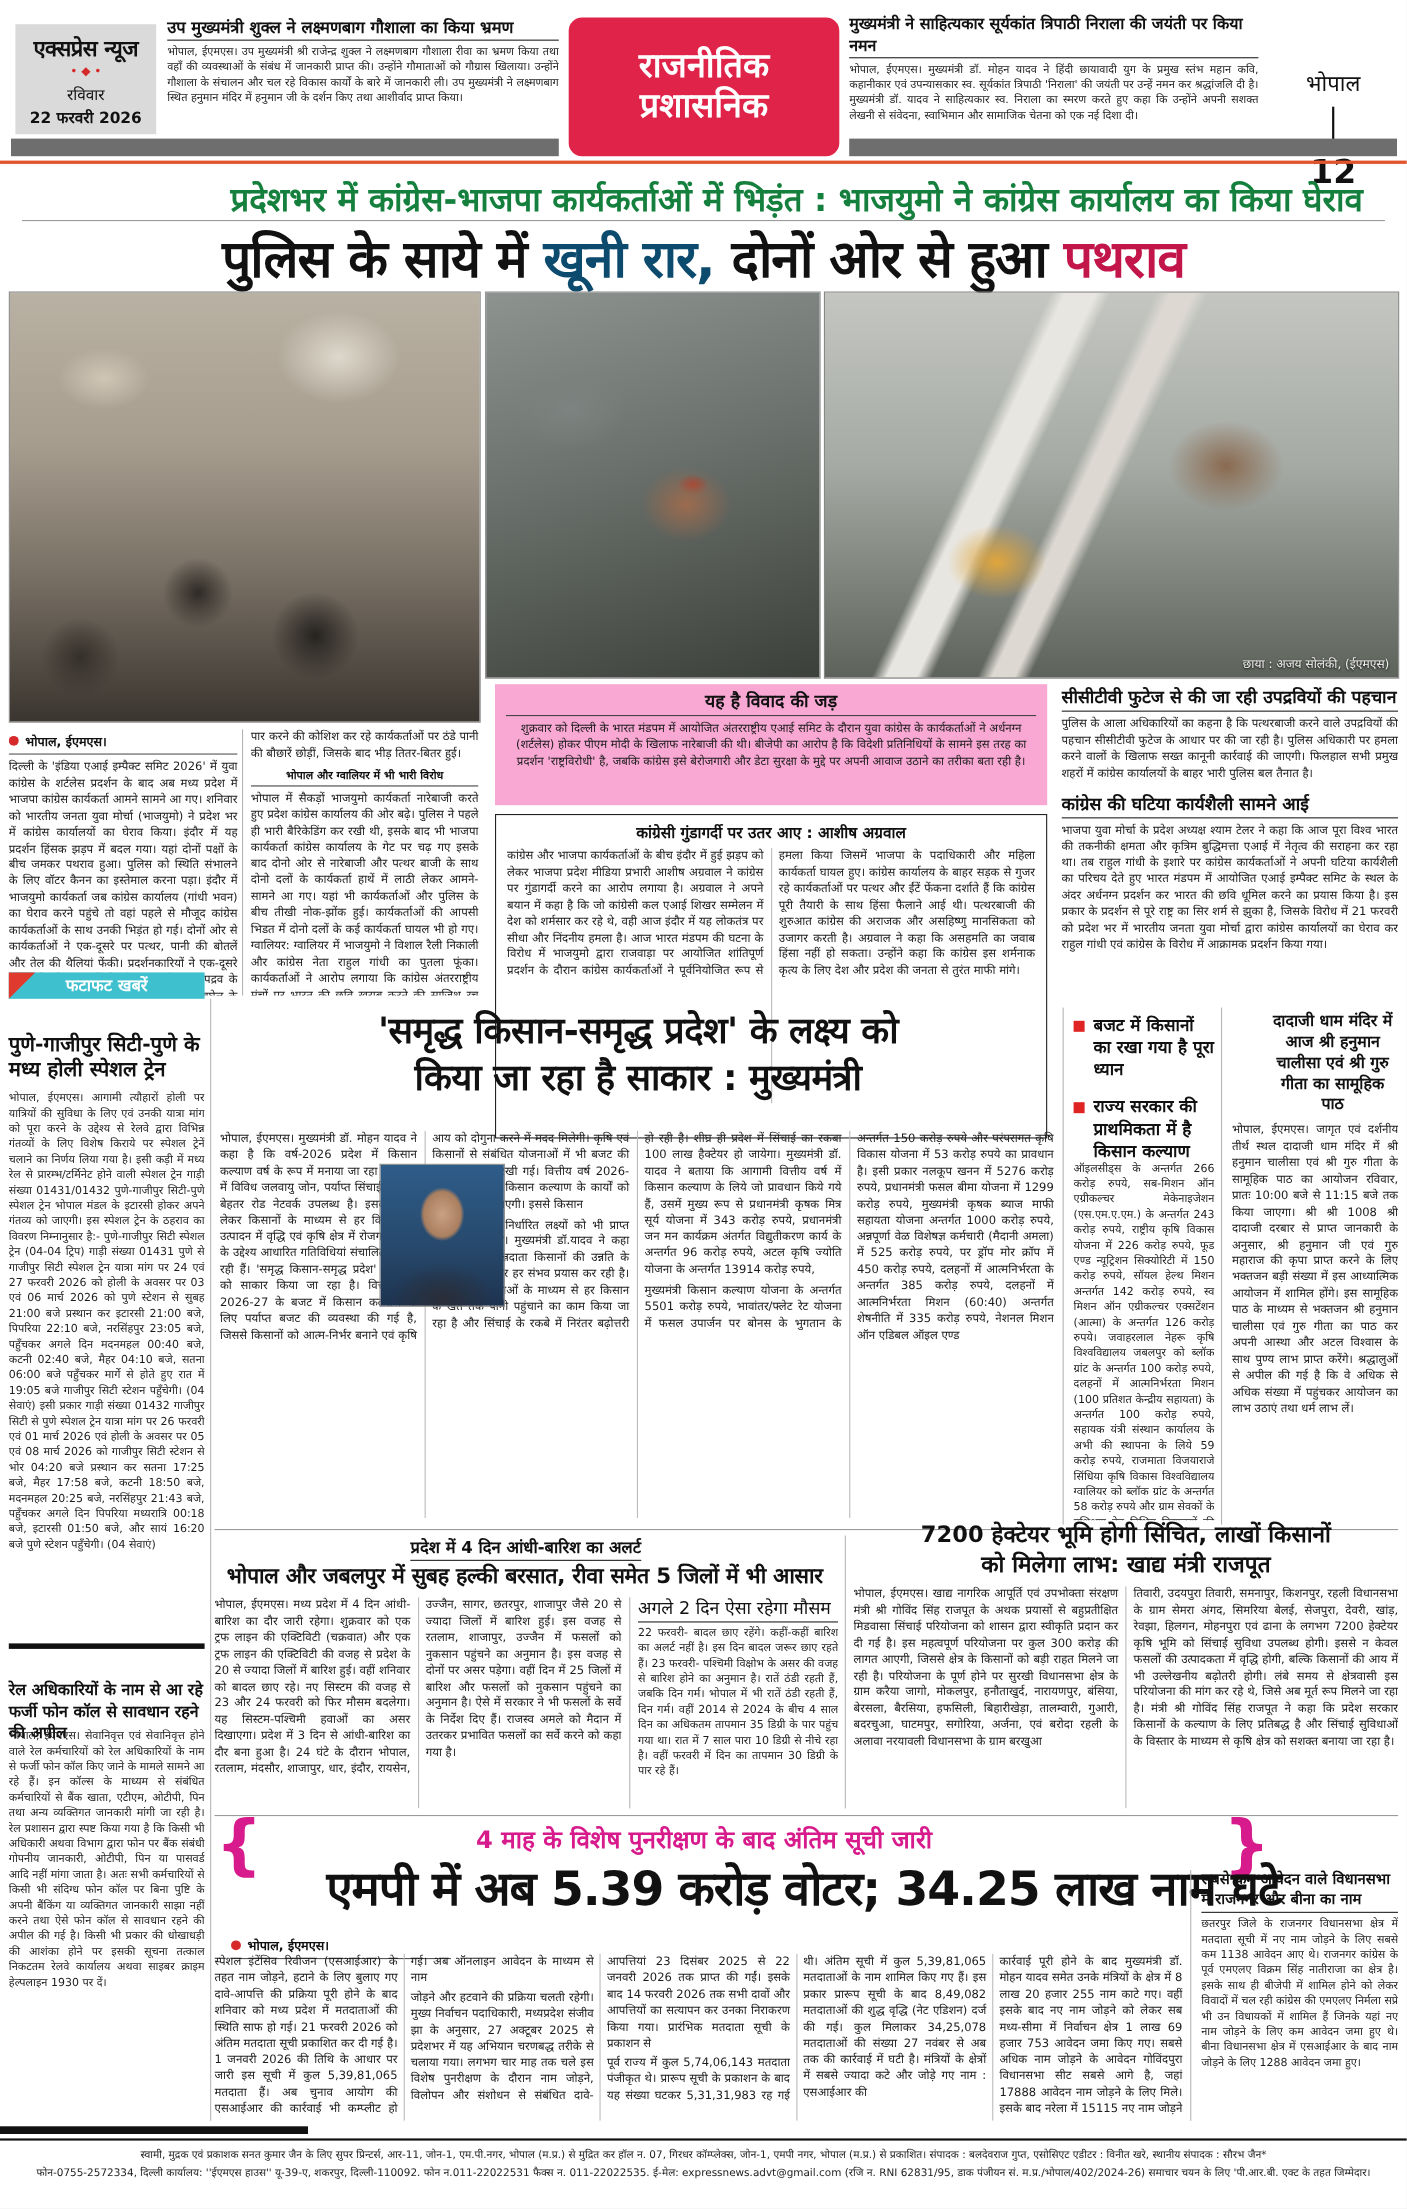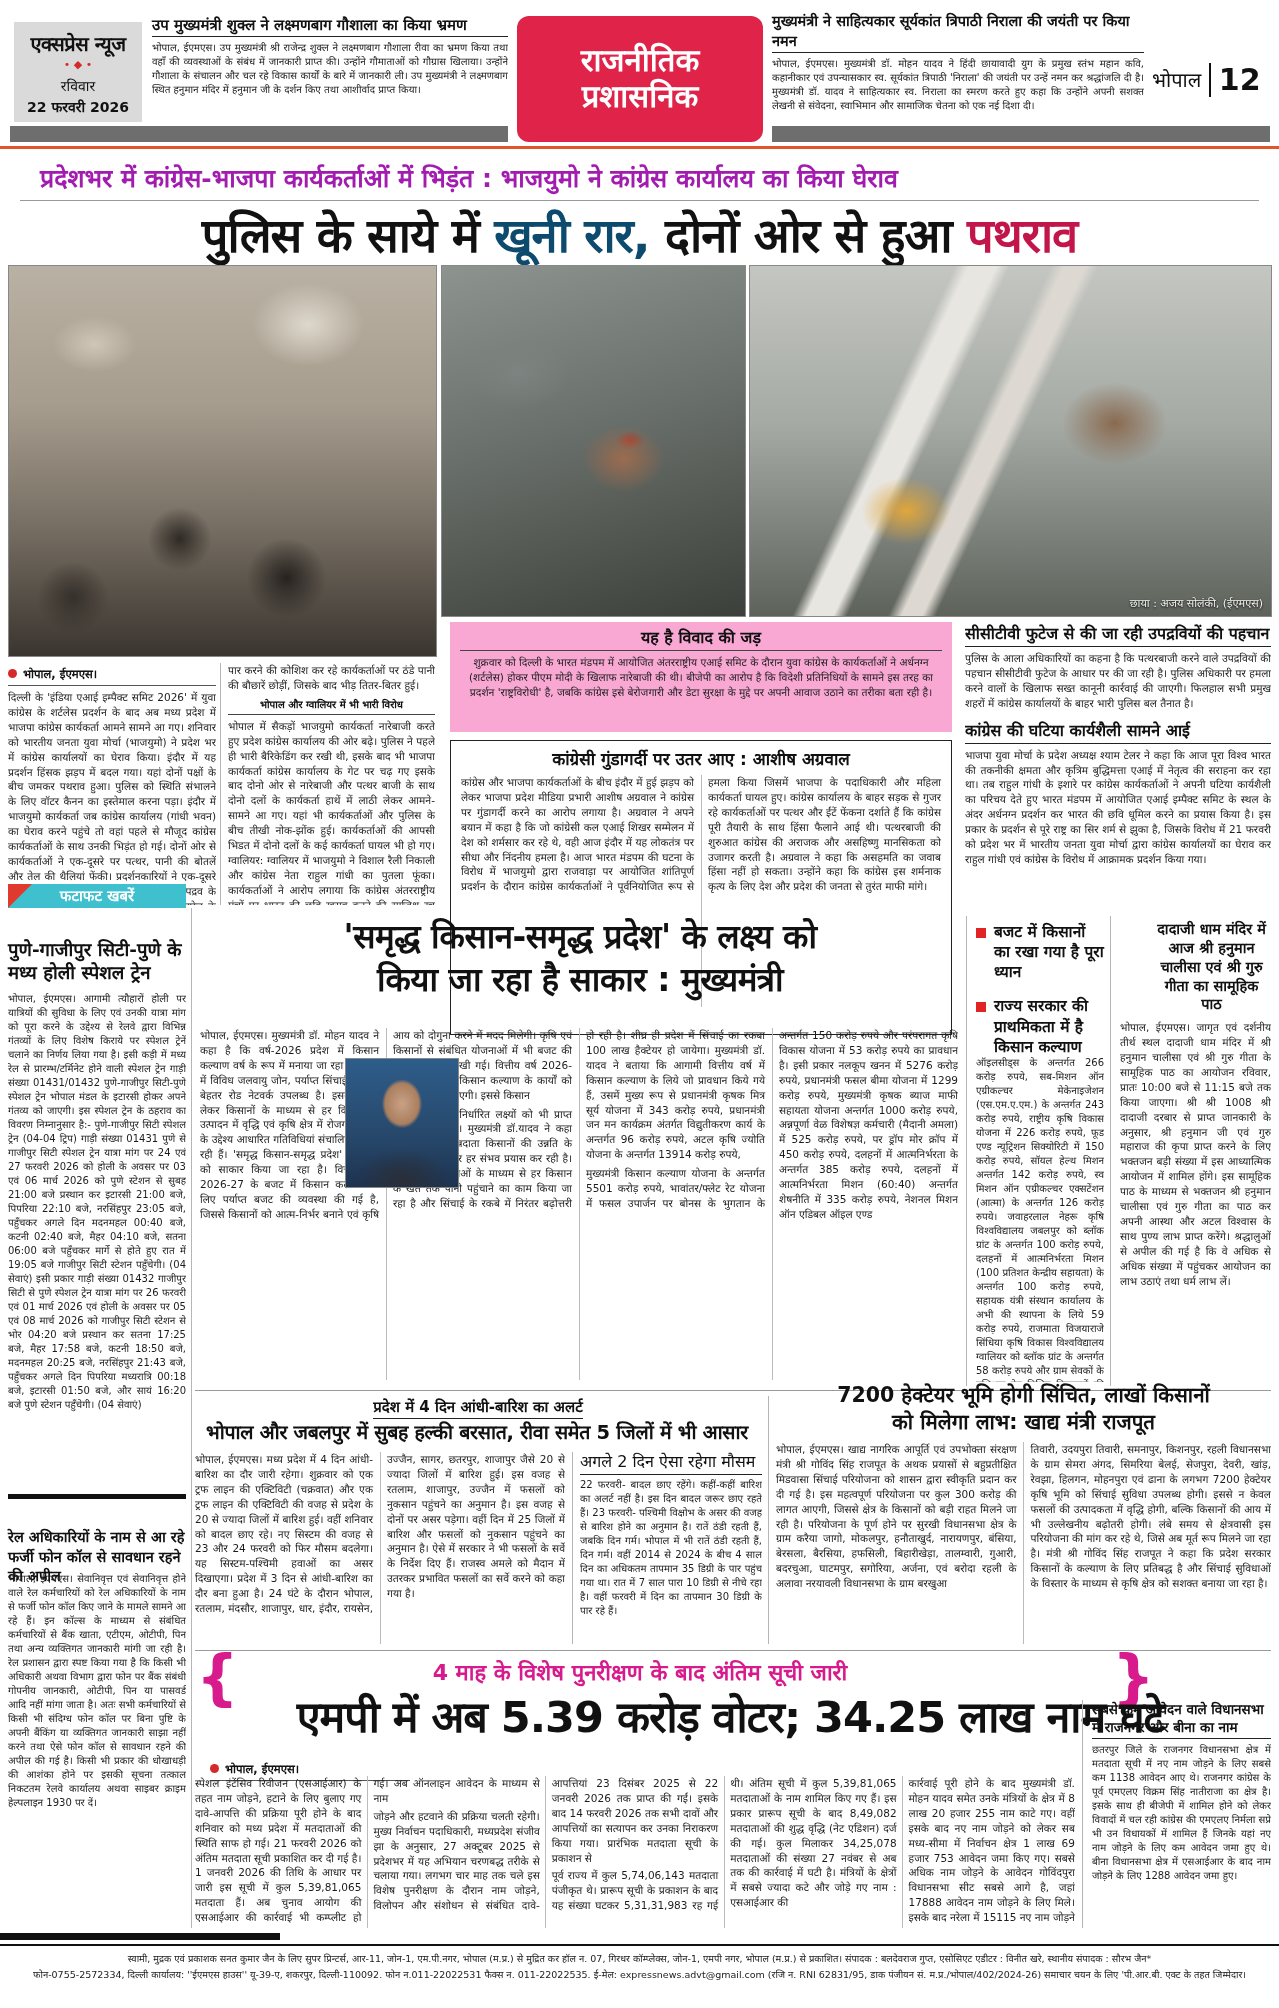--- a/index.html
+++ b/index.html
@@ -40,31 +40,31 @@
   <div class="abs" style="left:517px;top:16px;width:246px;height:126px;background:#e02349;border-radius:12px;color:#fff;text-align:center;display:flex;flex-direction:column;justify-content:center;z-index:5;">
     <div style="font-size:31px;font-weight:800;line-height:1.15;">राजनीतिक</div>
     <div style="font-size:31px;font-weight:800;line-height:1.15;">प्रशासनिक</div>
   </div>
 
   <div class="abs" style="left:772px;top:10px;width:372px;">
     <div class="u-head" style="font-size:14.5px;font-weight:800;margin-bottom:4px;">मुख्यमंत्री ने साहित्यकार सूर्यकांत त्रिपाठी निराला की जयंती पर किया नमन</div>
     <div class="body-sm just" style="height:92px;overflow:hidden;">भोपाल, ईएमएस। मुख्यमंत्री डॉ. मोहन यादव ने हिंदी छायावादी युग के प्रमुख स्तंभ महान कवि, कहानीकार एवं उपन्यासकार स्व. सूर्यकांत त्रिपाठी 'निराला' की जयंती पर उन्हें नमन कर श्रद्धांजलि दी है। मुख्यमंत्री डॉ. यादव ने साहित्यकार स्व. निराला का स्मरण करते हुए कहा कि उन्होंने अपनी सशक्त लेखनी से संवेदना, स्वाभिमान और सामाजिक चेतना को एक नई दिशा दी।</div>
   </div>
 
-  <div class="abs" style="left:1152px;top:62px;width:120px;display:flex;align-items:center;gap:8px;">
+  <div class="abs" style="left:1152px;top:62px;width:120px;display:flex;align-items:center;gap:8px;flex-direction:column;">
     <span style="font-size:20px;">भोपाल</span>
     <span style="width:1.5px;height:34px;background:#111;display:inline-block;"></span>
     <span style="font-size:30px;font-weight:800;">12</span>
   </div>
 
   <div class="abs" style="left:10px;top:126px;width:498px;height:16px;background:#6e6e6e;"></div>
   <div class="abs" style="left:772px;top:126px;width:498px;height:16px;background:#6e6e6e;"></div>
   <div class="abs" style="left:0;top:146px;width:1279px;height:3px;background:#e2552c;"></div>
 
-  <div class="abs" style="left:40px;top:160px;width:1199px;text-align:left;font-size:25px;font-weight:800;color:#a21caf;">प्रदेशभर में कांग्रेस-भाजपा कार्यकर्ताओं में भिड़ंत : भाजयुमो ने  कांग्रेस कार्यालय का किया घेराव</div>
+  <div class="abs" style="left:40px;top:160px;width:1199px;text-align:right;font-size:30px;font-weight:800;color:#15803d;">प्रदेशभर में कांग्रेस-भाजपा कार्यकर्ताओं में भिड़ंत : भाजयुमो ने  कांग्रेस कार्यालय का किया घेराव</div>
   <div class="abs hairline" style="left:20px;top:200px;width:1239px;height:1px;"></div>
   <div class="abs" style="left:0;top:202px;width:1279px;text-align:center;font-size:47px;font-weight:800;letter-spacing:-1px;">
     <span>पुलिस के साये में </span><span style="color:#0c4a6e;">खूनी रार,</span><span> दोनों ओर से हुआ </span><span style="color:#c2154a;">पथराव</span>
   </div>
 
   <div class="abs photo" style="left:8px;top:265px;width:427px;height:390px;background:
       radial-gradient(60px 40px at 20% 20%,#cfc6b6 0%,transparent 70%),
       radial-gradient(80px 60px at 70% 15%,#ded8cc 0%,transparent 70%),
       radial-gradient(40px 40px at 40% 70%,#2e2a25 0%,transparent 80%),
       radial-gradient(50px 50px at 65% 80%,#26231f 0%,transparent 80%),
@@ -94,21 +94,21 @@
     <div style="text-align:center;font-size:10px;font-weight:800;border-bottom:1px solid #444;padding:4px 0 3px;margin-bottom:4px;">भोपाल और ग्वालियर में भी भारी विरोध</div>
     <div class="body-txt just">भोपाल में सैकड़ों भाजयुमो कार्यकर्ता नारेबाजी करते हुए प्रदेश कांग्रेस कार्यालय की ओर बढ़े। पुलिस ने पहले ही भारी बैरिकेडिंग कर रखी थी, इसके बाद भी भाजपा कार्यकर्ता कांग्रेस कार्यालय के गेट पर चढ़ गए इसके बाद दोनो ओर से नारेबाजी और पत्थर बाजी के साथ दोनो दलों के कार्यकर्ता हाथें में लाठी लेकर आमने-सामने आ गए। यहां भी कार्यकर्ताओं और पुलिस के बीच तीखी नोक-झोंक हुई। कार्यकर्ताओं की आपसी भिडत में दोनो दलों के कई कार्यकर्ता घायल भी हो गए। ग्वालियर: ग्वालियर में भाजयुमो ने विशाल रैली निकाली और कांग्रेस नेता राहुल गांधी का पुतला फूंका। कार्यकर्ताओं ने आरोप लगाया कि कांग्रेस अंतरराष्ट्रीय मंचों पर भारत की छवि खराब करने की साजिश रच रही है।</div>
   </div>
 
   <div class="abs" style="left:450px;top:622px;width:502px;height:110px;background:#f9a8d4;padding:4px 10px;box-sizing:border-box;">
     <div style="text-align:center;font-size:16px;font-weight:800;border-bottom:1px solid #444;padding-bottom:2px;margin-bottom:4px;">यह है विवाद की जड़</div>
     <div class="body-txt" style="text-align:center;">शुक्रवार को दिल्ली के भारत मंडपम में आयोजित अंतरराष्ट्रीय एआई समिट के दौरान युवा कांग्रेस के कार्यकर्ताओं ने अर्धनग्न (शर्टलेस) होकर पीएम मोदी के खिलाफ नारेबाजी की थी। बीजेपी का आरोप है कि विदेशी प्रतिनिधियों के सामने इस तरह का प्रदर्शन 'राष्ट्रविरोधी' है, जबकि कांग्रेस इसे बेरोजगारी और डेटा सुरक्षा के मुद्दे पर अपनी आवाज उठाने का तरीका बता रही है।</div>
   </div>
 
   <div class="abs clip" style="left:450px;top:740px;width:502px;height:295px;border:1.5px solid #222;padding:6px 10px;box-sizing:border-box;">
-    <div style="text-align:center;font-size:17px;font-weight:800;margin-bottom:5px;">कांग्रेसी गुंडागर्दी पर उतर आए : आशीष अग्रवाल</div>
+    <div style="text-align:center;font-size:14px;font-weight:800;margin-bottom:5px;">कांग्रेसी गुंडागर्दी पर उतर आए : आशीष अग्रवाल</div>
     <div class="body-txt just cols2" style="height:232px;">कांग्रेस और भाजपा कार्यकर्ताओं के बीच इंदौर में हुई झड़प को लेकर भाजपा प्रदेश मीडिया प्रभारी आशीष अग्रवाल ने कांग्रेस पर गुंडागर्दी करने का आरोप लगाया है। अग्रवाल ने अपने बयान में कहा है कि जो कांग्रेसी कल एआई शिखर सम्मेलन में देश को शर्मसार कर रहे थे, वही आज इंदौर में यह लोकतंत्र पर सीधा और निंदनीय हमला है। आज भारत मंडपम की घटना के विरोध में भाजयुमो द्वारा राजवाड़ा पर आयोजित शांतिपूर्ण प्रदर्शन के दौरान कांग्रेस कार्यकर्ताओं ने पूर्वनियोजित रूप से हमला किया जिसमें भाजपा के पदाधिकारी और महिला कार्यकर्ता घायल हुए। कांग्रेस कार्यालय के बाहर सड़क से गुजर रहे कार्यकर्ताओं पर पत्थर और ईंटें फेंकना दर्शाते हैं कि कांग्रेस पूरी तैयारी के साथ हिंसा फैलाने आई थी। पत्थरबाजी की शुरुआत कांग्रेस की अराजक और असहिष्णु मानसिकता को उजागर करती है। अग्रवाल ने कहा कि असहमति का जवाब हिंसा नहीं हो सकता। उन्होंने कहा कि कांग्रेस इस शर्मनाक कृत्य के लिए देश और प्रदेश की जनता से तुरंत माफी मांगे।</div>
   </div>
 
   <div class="abs clip" style="left:965px;top:622px;width:306px;height:413px;">
     <div class="u-head" style="font-size:16px;font-weight:800;margin-bottom:4px;">सीसीटीवी फुटेज से की जा रही उपद्रवियों की पहचान</div>
     <div class="body-txt just">पुलिस के आला अधिकारियों का कहना है कि पत्थरबाजी करने वाले उपद्रवियों की पहचान सीसीटीवी फुटेज के आधार पर की जा रही है। पुलिस अधिकारी पर हमला करने वालों के खिलाफ सख्त कानूनी कार्रवाई की जाएगी। फिलहाल सभी प्रमुख शहरों में कांग्रेस कार्यालयों के बाहर भारी पुलिस बल तैनात है।</div>
     <div class="u-head" style="font-size:16px;font-weight:800;margin:8px 0 4px;">कांग्रेस की घटिया कार्यशैली सामने आई</div>
     <div class="body-txt just">भाजपा युवा मोर्चा के प्रदेश अध्यक्ष श्याम टेलर ने कहा कि आज पूरा विश्व भारत की तकनीकी क्षमता और कृत्रिम बुद्धिमत्ता एआई में नेतृत्व की सराहना कर रहा था। तब राहुल गांधी के इशारे पर कांग्रेस कार्यकर्ताओं ने अपनी घटिया कार्यशैली का परिचय देते हुए भारत मंडपम में आयोजित एआई इम्पैक्ट समिट के स्थल के अंदर अर्धनग्न प्रदर्शन कर भारत की छवि धूमिल करने का प्रयास किया है। इस प्रकार के प्रदर्शन से पूरे राष्ट्र का सिर शर्म से झुका है, जिसके विरोध में 21 फरवरी को प्रदेश भर में भारतीय जनता युवा मोर्चा द्वारा कांग्रेस कार्यालयों का घेराव कर राहुल गांधी एवं कांग्रेस के विरोध में आक्रामक प्रदर्शन किया गया।</div>
   </div>
 

